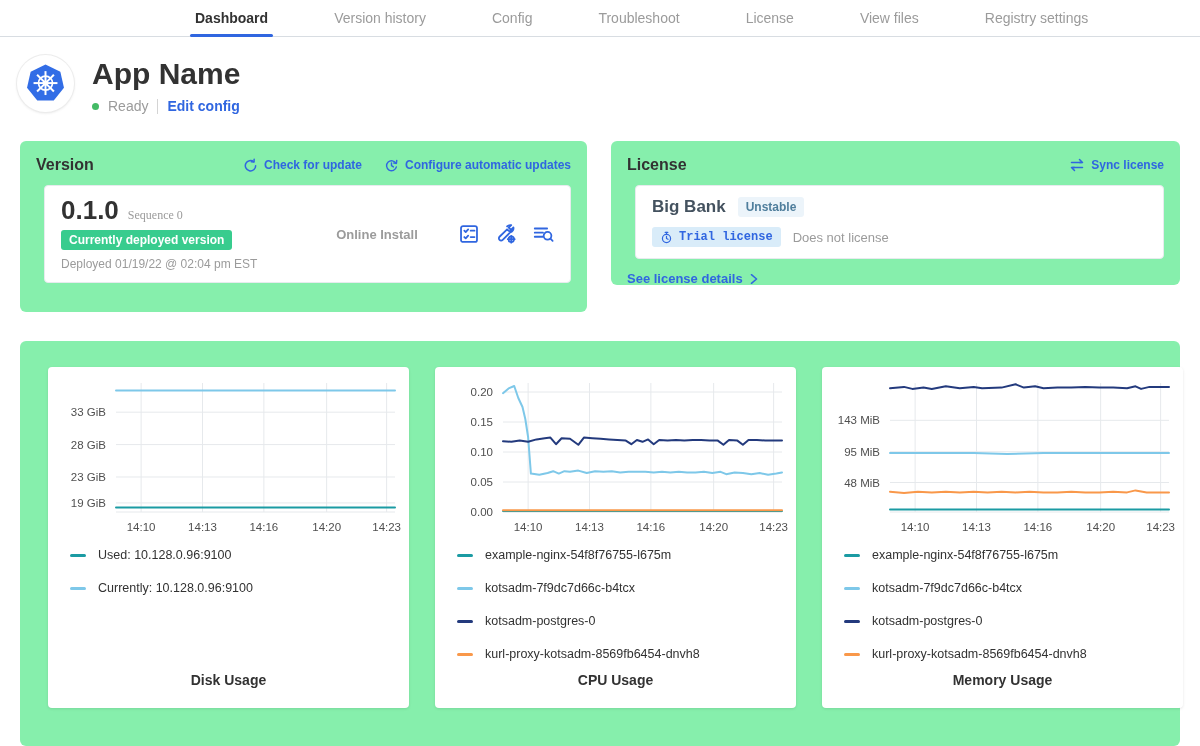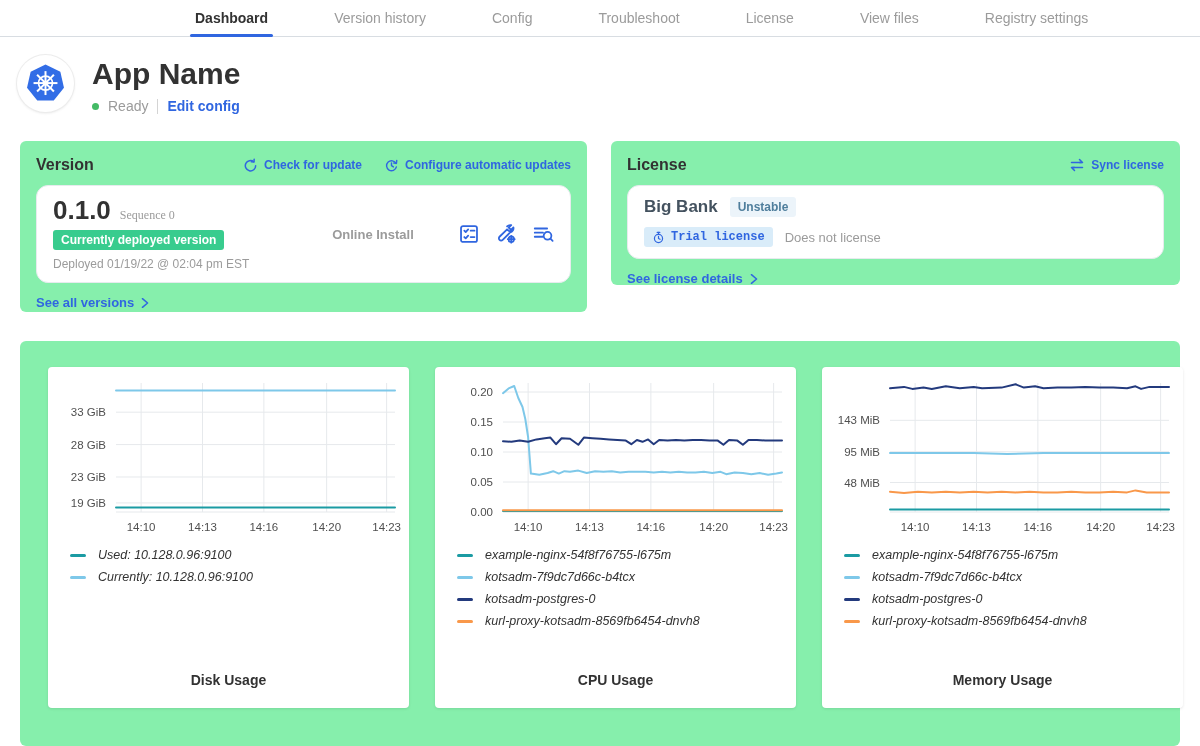--- a/index.html
+++ b/index.html
@@ -39,22 +39,22 @@
   .icon-link { display:flex; align-items:center; gap:6px; font-size:12px; font-weight:700; color:#3066e0; cursor:pointer; white-space:nowrap; }
   .icon-link svg, .icon-link .uicon { flex:none; }
   
   .panel { position:absolute; background:#86efac; border-radius:6px; padding:15px 16px; }
   .panel-version { left:20px; top:141px; width:567px; height:171px; }
   .panel-license { left:611px; top:141px; width:569px; height:144px; }
   .panel-head { display:flex; align-items:center; justify-content:space-between; }
   .panel-title { font-size:16px; font-weight:700; color:#323232; }
   .panel-head-links { display:flex; gap:22px; align-items:center; }
   .inner-card {
-    margin-top:11px; background:#fff; border:1px solid #e7ebee; border-radius:12px;
-    padding:11px 16px; display:flex; align-items:center;
+    margin-top:11px; background:#fff; border:1px solid #e7ebee; border-radius:4px;
+    padding:11px 16px; display:flex; align-items:center;margin-left:8px;
   }
   .ver-left { width:235px; flex:none; }
   .ver-number-row { display:flex; align-items:baseline; gap:9px; }
   .ver-number { font-size:26px; font-weight:700; color:#323232; line-height:1; }
   .ver-seq { font-size:12px; color:#9b9b9b;font-family:Liberation Serif, serif; }
   .deployed-badge {
     display:inline-block; margin-top:7px; background:#38cc8e; color:#fff;
     font-size:12px; font-weight:700; padding:3px 8px; border-radius:3px;
   }
   .deployed-at { margin-top:7px; font-size:12px; color:#9b9b9b; }
@@ -73,21 +73,21 @@
   .expiry { font-size:13px; color:#9b9b9b; }
   
   .panel-monitoring { left:20px; top:341px; width:1160px; height:405px; padding:14px 12px 12px 16px; }
   .mon-head { display:flex; align-items:center; justify-content:space-between; padding-right:4px; }
   .charts-row { display:flex; gap:26px; margin-top:12px; margin-left:-4px; padding-left:16px; }
   .chart-card {
     width:361px; height:341px; background:#fff; border-radius:4px;
     box-shadow:0 1px 3px rgba(0,0,0,.10); display:flex; flex-direction:column; flex:none;
   }
   .chart-card svg { margin-top:6px; }
-  .legend { display:flex; flex-direction:column; gap:8px; margin:10px 0 0 22px;font-style:italic; }
+  .legend { display:flex; flex-direction:column; gap:19px; margin:10px 0 0 22px; }
   .legend-item { display:flex; align-items:center; gap:12px; }
   .legend-dash { width:16px; height:3px; border-radius:2px; flex:none; }
   .legend-label { font-size:12.5px; color:#323232; }
   .chart-title { margin-top:auto; padding-bottom:20px; text-align:center; font-size:14px; font-weight:700; color:#323232; }
   .uicon { font-size:15px; line-height:1; }
 </style>
 </head>
 <body>
 
 <div class="topnav">
@@ -183,28 +183,20 @@
       <span class="act-icon">
         <svg width="22" height="22" viewBox="0 0 16 16" fill="none" stroke="currentColor" stroke-width="1.3" stroke-linecap="round" stroke-linejoin="round">
           <line x1="2" y1="4" x2="11" y2="4"></line>
             <line x1="2" y1="7" x2="8" y2="7"></line>
             <line x1="2" y1="10" x2="8" y2="10"></line>
           <circle cx="11.3" cy="9.3" r="2.8"></circle>
             <line x1="13.4" y1="11.4" x2="15" y2="13"></line>
         </svg>
       </span>
     </div>
-  </div>
-  <div>
-    <span class="see-link">
-      <span>See all versions</span>
-      <svg width="10" height="12" viewBox="0 0 10 14" fill="none" stroke="currentColor" stroke-width="1.8" stroke-linecap="round" stroke-linejoin="round">
-          <polyline points="2,2 8,7 2,12"></polyline>
-        </svg>
-    </span>
   </div>
 </div>
 
 <div class="panel panel-license">
   <div class="panel-head">
     <span class="panel-title">License</span>
     <span class="icon-link">
       <svg width="16" height="14" viewBox="0 0 16 14" fill="none" stroke="currentColor" stroke-width="1.5" stroke-linecap="round" stroke-linejoin="round">
         <path d="M2.5 4.5h10"></path>
           <polyline points="10.5,1.5 13.5,4.5 10.5,4.5"></polyline>

